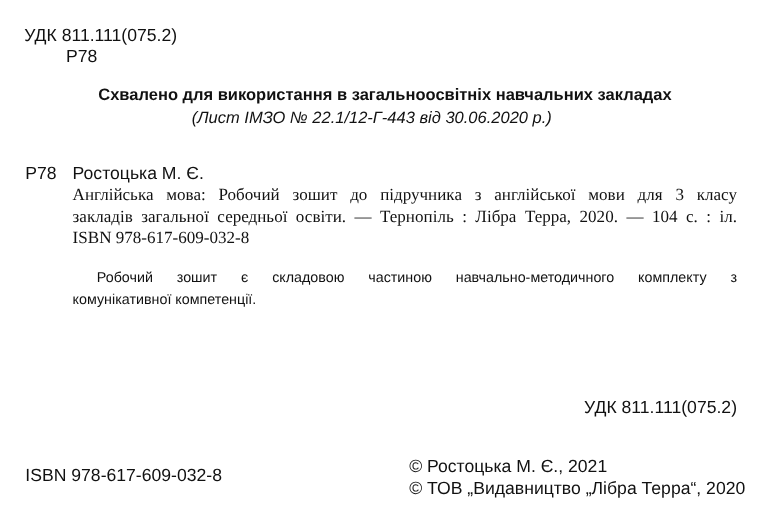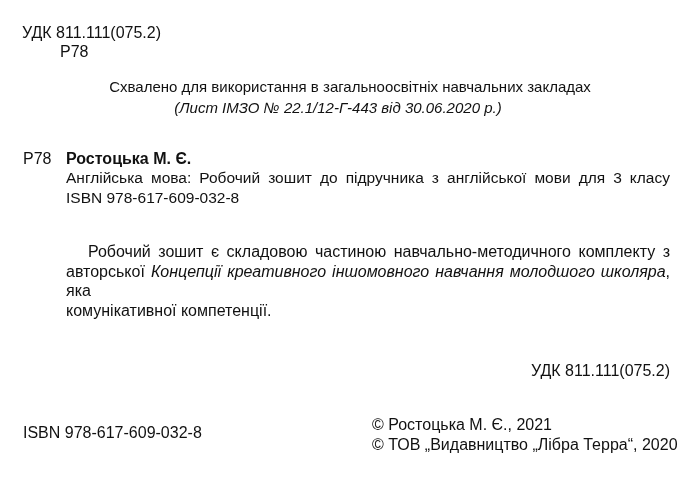--- a/index.html
+++ b/index.html
@@ -4,28 +4,28 @@
 <style>
   html, body { margin:0; padding:0; }
   body {
     width:700px; height:478px; background:#ffffff; color:#111;
     font-family:"Liberation Sans", sans-serif; position:relative; overflow:hidden;
   }
   .abs { position:absolute; white-space:nowrap; }
   .t15 { font-size:16px; line-height:19px; }
   .udk-top { left:22px; top:23px; }
   .p78-top { left:60px; top:42px; }
-  .approved { left:0; width:700px; top:78px; text-align:center; font-weight:normal; font-size:15px; }
+  .approved { left:0; width:700px; top:78px; text-align:center; font-weight:bold; font-size:15px; }
   .letter { left:0; width:676px; top:99px; text-align:center; font-style:italic; font-size:15px; }
   .p78-label { left:23px; top:149px; }
-  .author { left:66px; top:149px; font-weight:bold; }
+  .author { left:66px; top:149px; font-weight:normal; }
   .biblio { left:66px; top:168px; width:604px; white-space:normal; text-align:justify; font-size:15.5px; line-height:19.5px; }
-  .biblio .line { display:block; text-align:justify; text-align-last:justify; }
+  .biblio .line { display:block; text-align:justify; text-align-last:justify;font-family:Liberation Serif, serif; }
   .biblio .line.last { text-align-last:left; }
-  .abstract { left:66px; top:242px; width:604px; white-space:normal; font-size:16px; line-height:19.5px; }
+  .abstract { left:66px; top:242px; width:604px; white-space:normal; font-size:13px; line-height:19.5px; }
   .abstract .line { display:block; text-align:justify; text-align-last:justify; }
   .abstract .line.first { padding-left:22px; }
   .abstract .line.last { text-align-last:left; }
   .udk-right { right:30px; top:361px; }
   .isbn-bottom { left:23px; top:423px; }
   .copy1 { left:372px; top:415px; }
   .copy2 { left:372px; top:435px; }
 </style>
 </head>
 <body>
@@ -33,26 +33,26 @@
 <div class="abs t15 udk-top">УДК 811.111(075.2)</div>
 <div class="abs t15 p78-top">Р78</div>
 
 <div class="abs approved">Схвалено для використання в загальноосвітніх навчальних закладах</div>
 <div class="abs letter">(Лист ІМЗО № 22.1/12-Г-443 від 30.06.2020 р.)</div>
 
 <div class="abs t15 p78-label">Р78</div>
 <div class="abs t15 author">Ростоцька М. Є.</div>
 <div class="abs biblio">
   <span class="line">Англійська мова: Робочий зошит до підручника з англійської мови для 3 класу</span>
+  <span class="line">закладів загальної середньої освіти. — Тернопіль : Лібра Терра, 2020. — 104 с. : іл.</span>
   <span class="line last">ISBN 978-617-609-032-8</span>
 </div>
 
 <div class="abs abstract">
   <span class="line first">Робочий зошит є складовою частиною навчально-методичного комплекту з</span>
-  <span class="line"><span>авторської </span><i>Концепції креативного іншомовного навчання молодшого школяра</i><span>, яка</span></span>
   <span class="line last">комунікативної компетенції.</span>
 </div>
 
 <div class="abs t15 udk-right">УДК 811.111(075.2)</div>
 
 <div class="abs t15 isbn-bottom">ISBN 978-617-609-032-8</div>
 <div class="abs t15 copy1">© Ростоцька М. Є., 2021</div>
 <div class="abs t15 copy2">© ТОВ „Видавництво „Лібра Терра“, 2020</div>
 
 </body></html>

